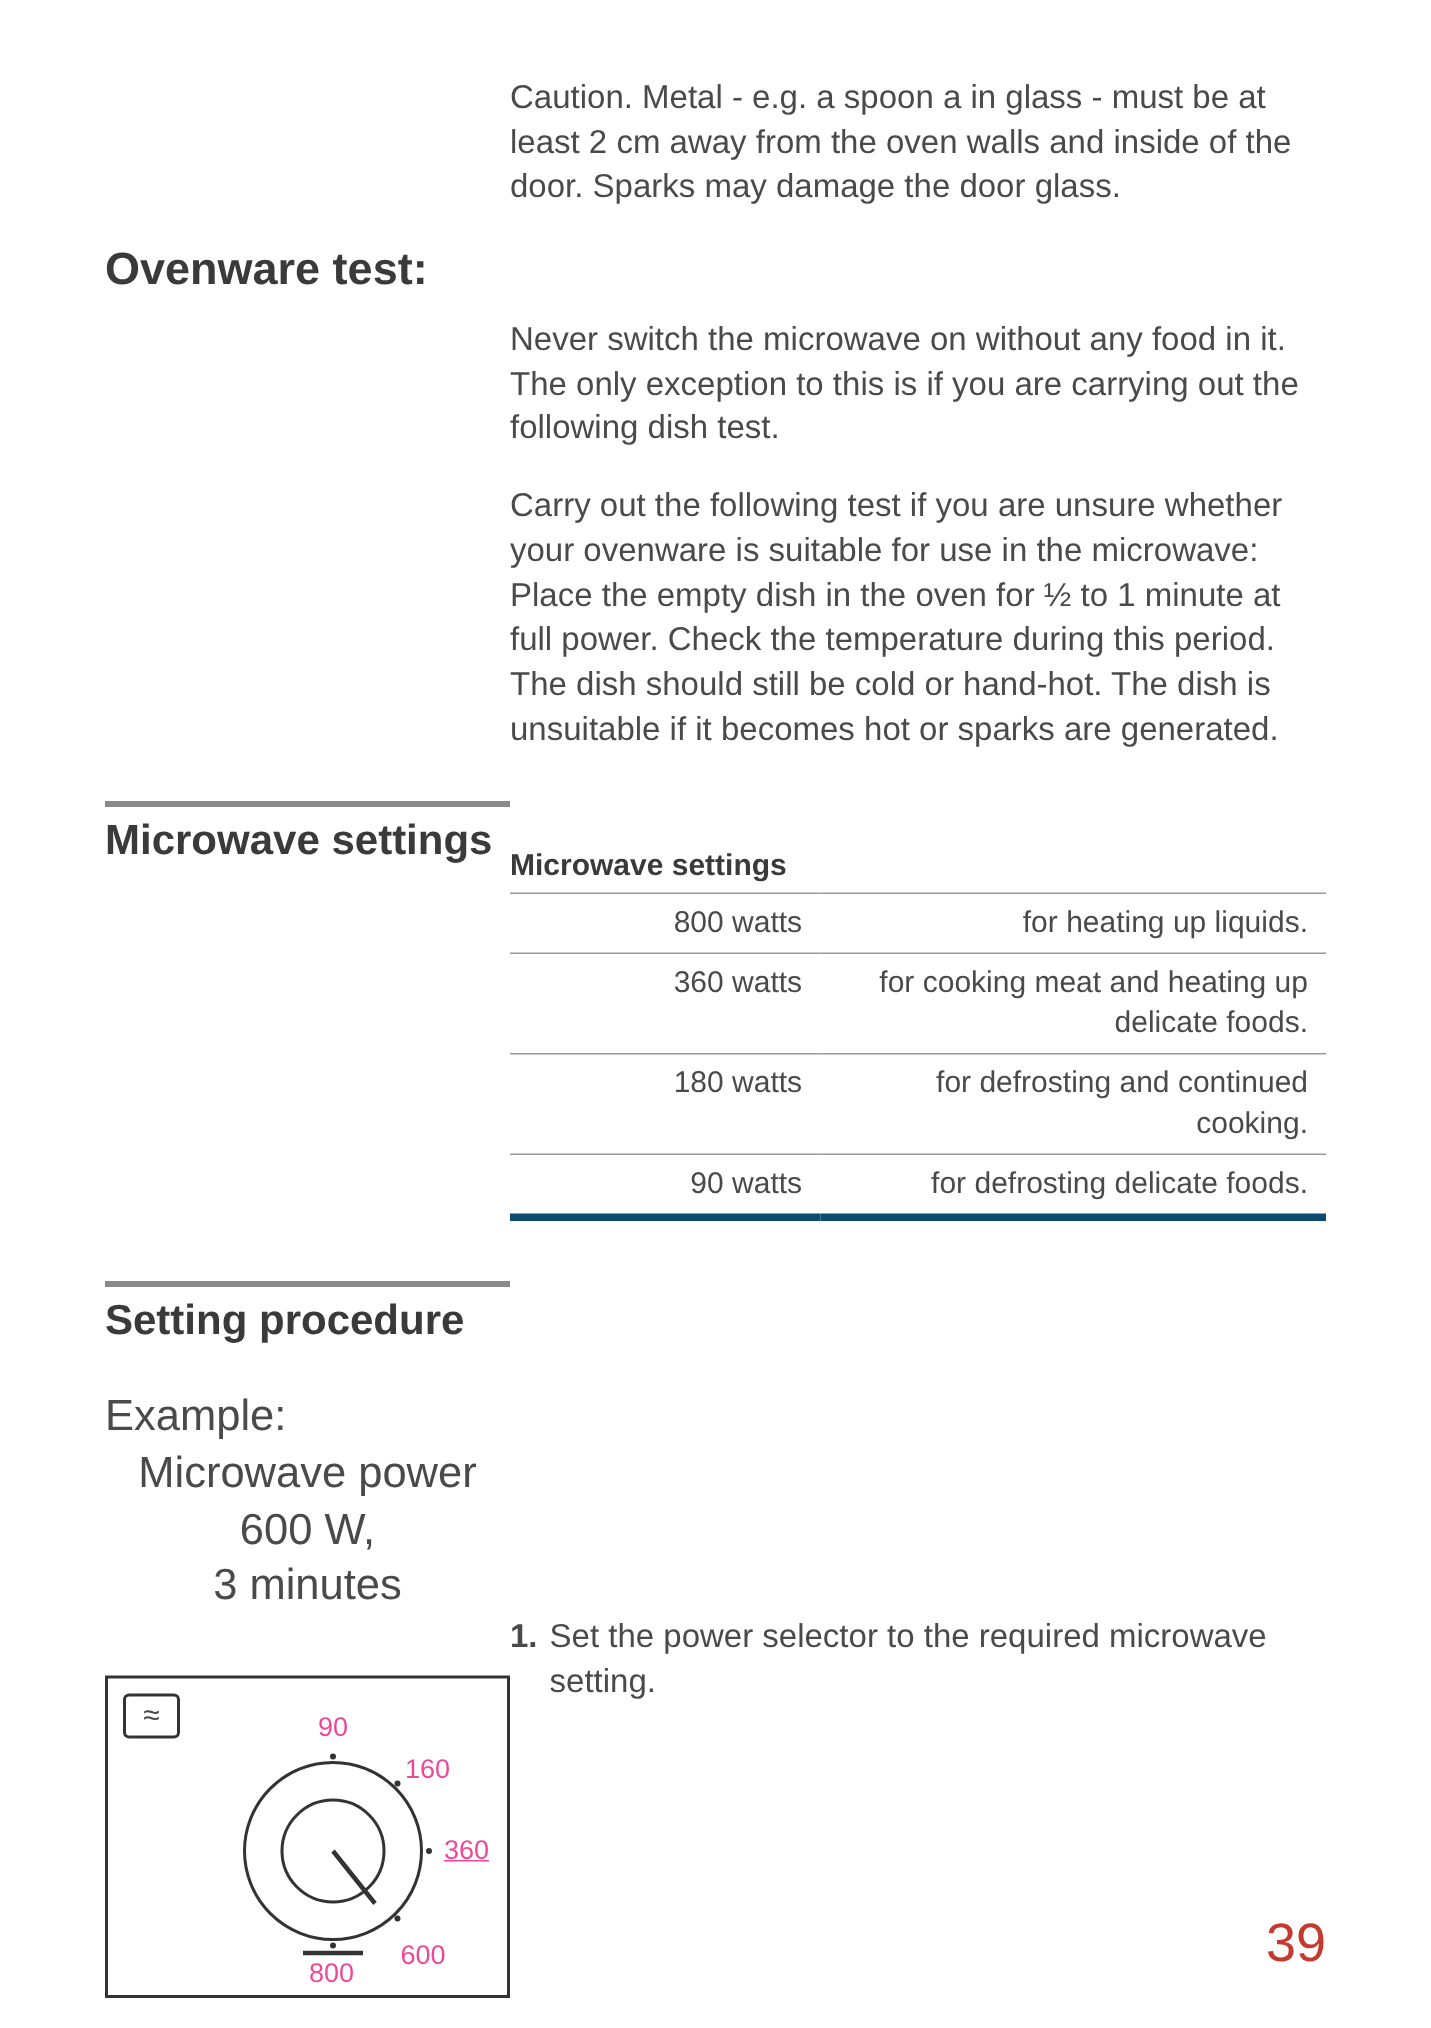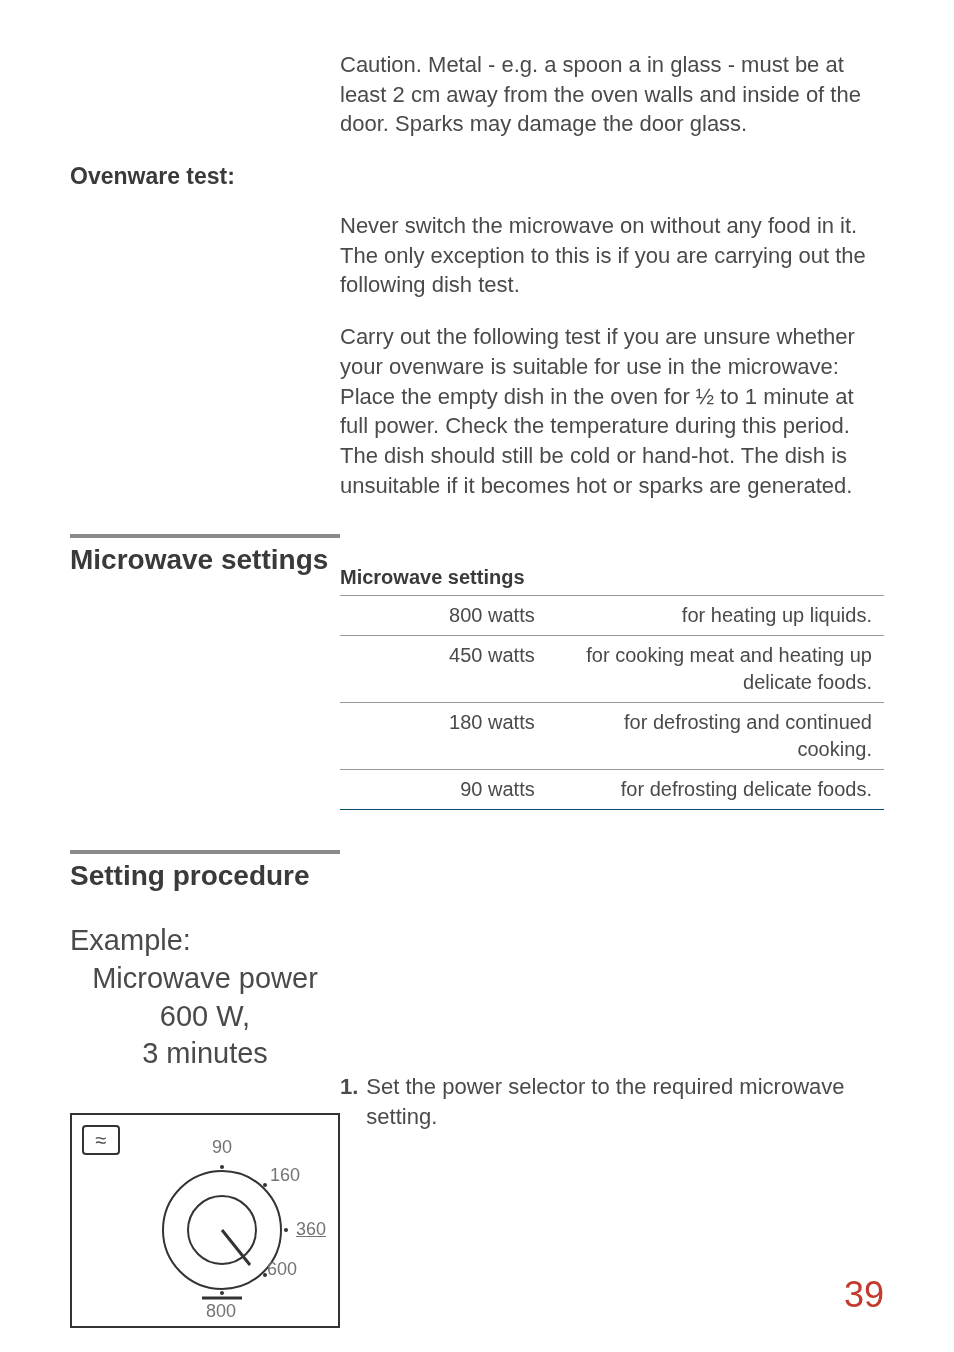--- a/index.html
+++ b/index.html
@@ -22,21 +22,21 @@
     }
     .left-col {
       width: 270px;
       flex-shrink: 0;
     }
     .right-col {
       flex: 1;
     }
     .side-heading {
       font-weight: bold;
-      font-size: 23px;
+      font-size: 30px;
       color: #3a3a3a;
     }
     .body-text {
       font-size: 22px;
       line-height: 1.35;
       color: #4a4a4a;
     }
     .section-rule {
       border: none;
       border-top: 4px solid #8a8a8a;
@@ -65,21 +65,21 @@
       font-stretch: condensed;
       text-align: right;
     }
     table.settings td {
       border-top: 1px solid #999;
       padding: 6px 12px 6px 2px;
       vertical-align: top;
       line-height: 1.35;
     }
     table.settings tr:last-child td {
-      border-bottom: 1px solid #0c4a6e;
+      border-bottom: 5px solid #0c4a6e;
     }
     table.settings td:first-child {
       width: 38%;
     }
     .example {
       font-size: 29px;
       line-height: 1.3;
       margin-top: 30px;
     }
     .ol-item {
@@ -107,21 +107,21 @@
       border: 2px solid #333;
       border-radius: 4px;
       display: flex;
       align-items: center;
       justify-content: center;
       font-size: 20px;
     }
     .dial-label {
       position: absolute;
       font-size: 18px;
-      color: #737373;
+      color: #ec4899;
       font-family: Arial, sans-serif;
     }
     .knob {
       position: absolute;
       border: 2px solid #333;
       border-radius: 50%;
     }
     .page-num {
       position: absolute;
       bottom: 36px;
@@ -158,21 +158,21 @@
   </div>
   <div class="right-col" style="padding-top:32px;">
     <div class="table-title">Microwave settings</div>
     <table class="settings">
       <tbody>
           <tr>
         <td>800 watts</td>
         <td>for heating up liquids.</td>
       </tr>
       <tr>
-        <td>450 watts</td>
+        <td>360 watts</td>
         <td>for cooking meat and heating up delicate foods.</td>
       </tr>
       <tr>
         <td>180 watts</td>
         <td>for defrosting and continued cooking.</td>
       </tr>
       <tr>
         <td>90 watts</td>
         <td>for defrosting delicate foods.</td>
       </tr>
@@ -208,21 +208,21 @@
         <circle cx="214" cy="115" r="2" fill="#333"></circle>
         <circle cx="193" cy="160" r="2" fill="#333"></circle>
         <circle cx="150" cy="178" r="2" fill="#333"></circle>
 
         <line x1="130" y1="183" x2="170" y2="183" stroke="#333" stroke-width="3"></line>
       </svg>
 
       <div class="dial-label" style="left:140px; top:22px;">90</div>
       <div class="dial-label" style="left:198px; top:50px;">160</div>
       <div class="dial-label" style="left:224px; top:104px;text-decoration:underline;">360</div>
-      <div class="dial-label" style="left:195px; top:144px;">600</div>
+      <div class="dial-label" style="left:195px; top:174px;">600</div>
       <div class="dial-label" style="left:134px; top:186px;">800</div>
     </div>
   </div>
   <div class="right-col" style="padding-top:222px;">
     <div class="ol-item">
       <span class="ol-num">1.</span>
       <span>Set the power selector to the required microwave setting.</span>
     </div>
   </div>
 </div>

